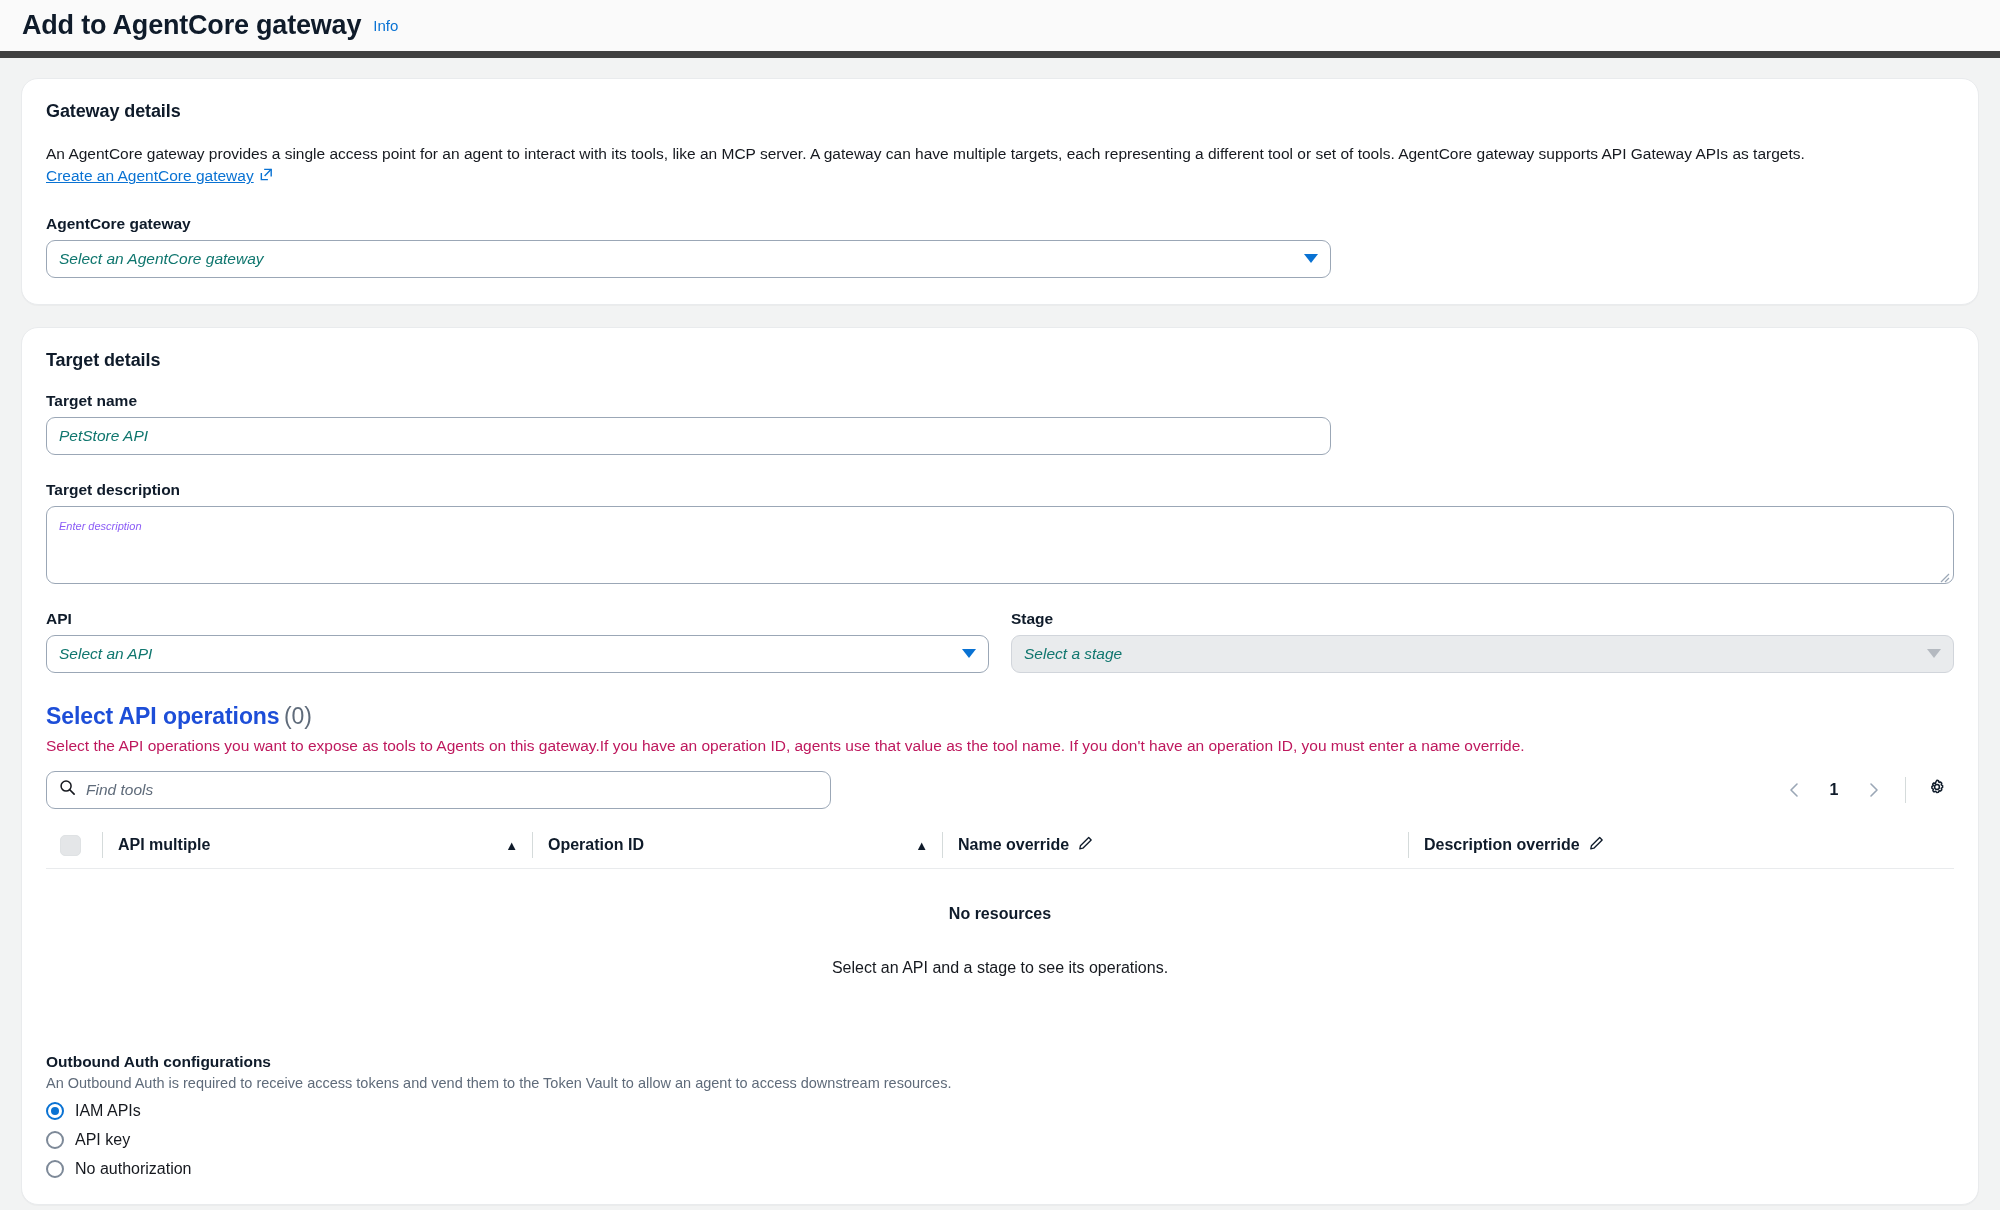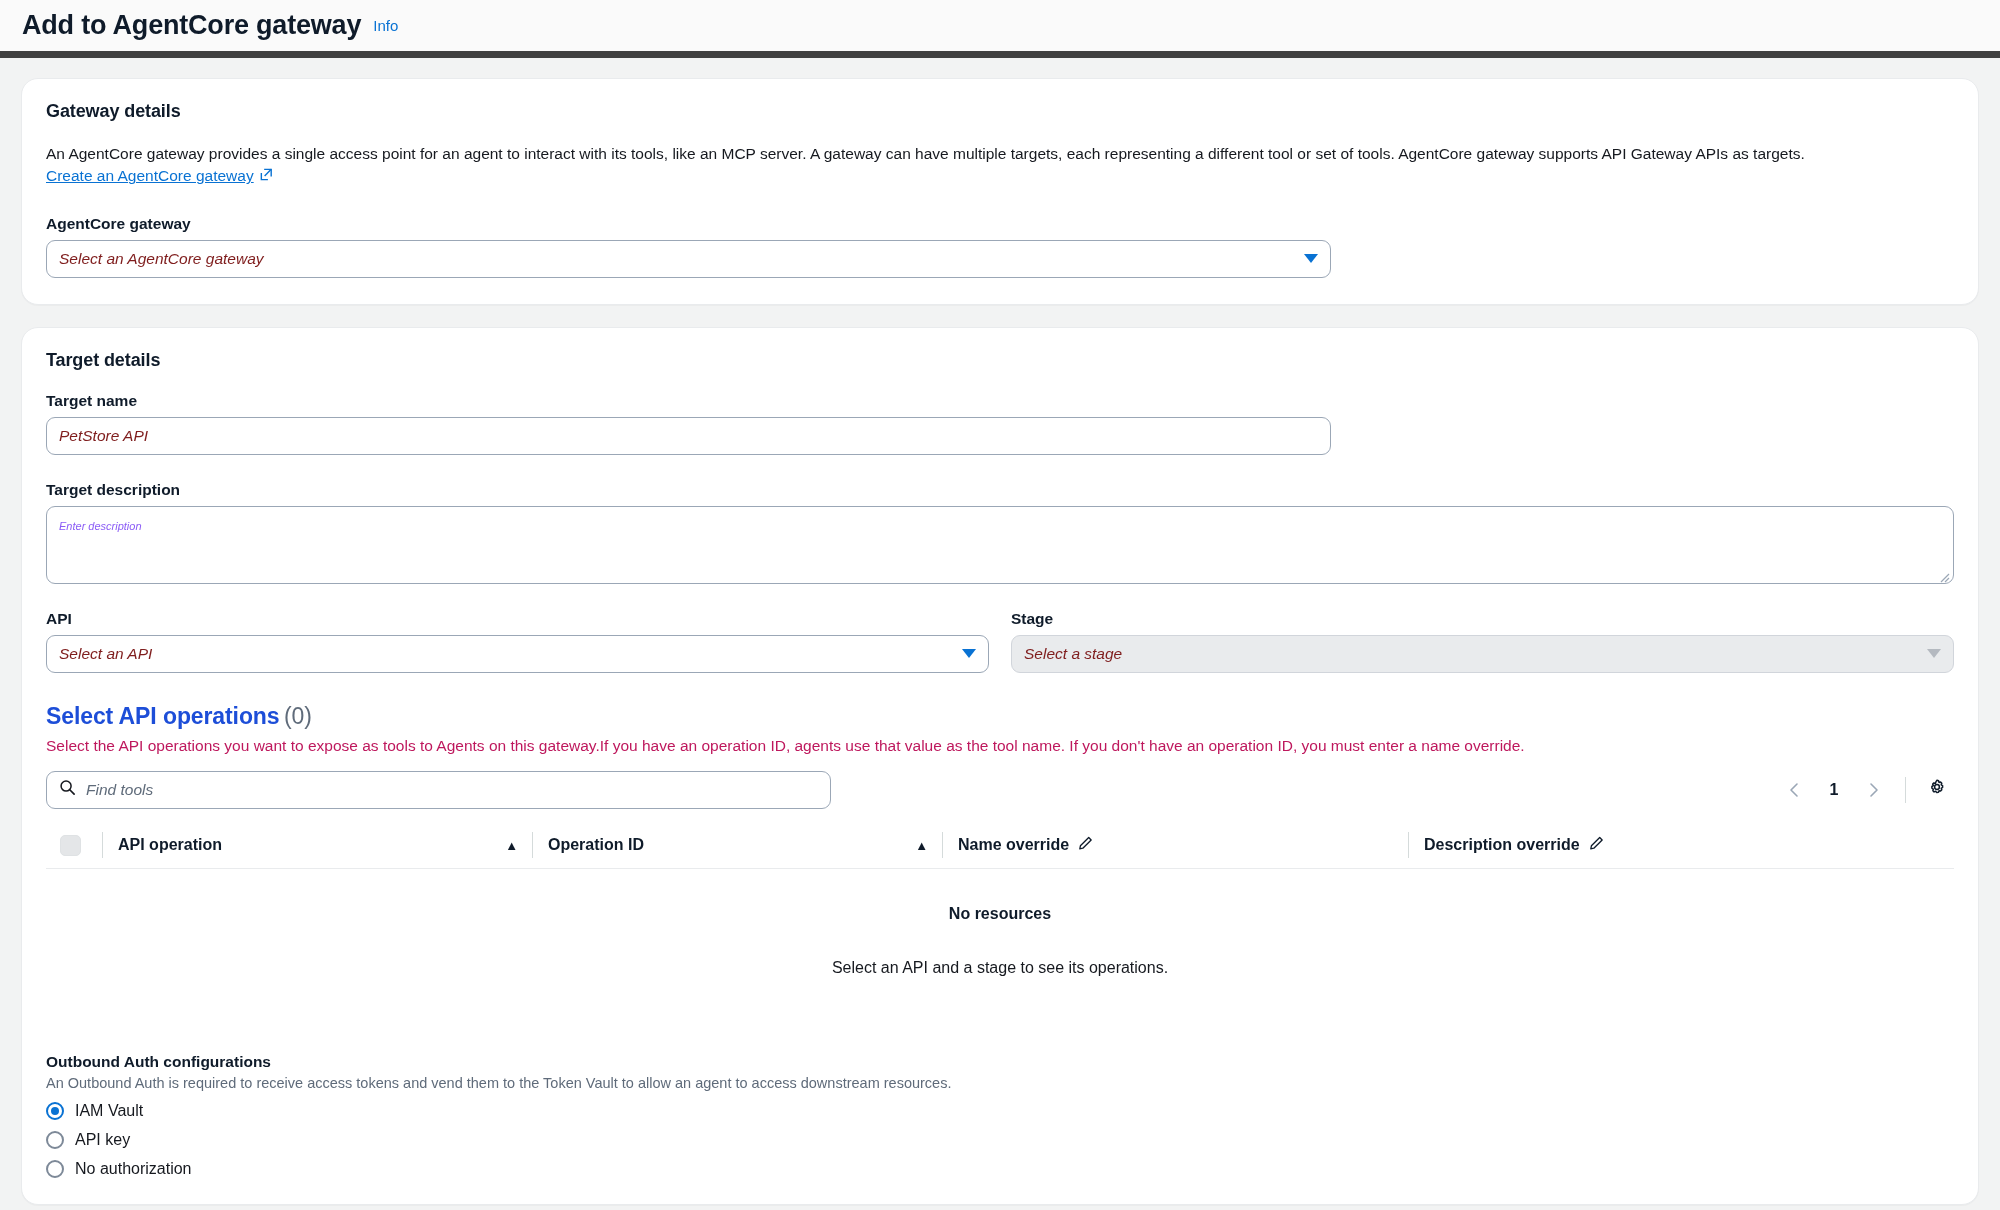--- a/index.html
+++ b/index.html
@@ -84,21 +84,21 @@
     height: 38px;
     border: 1px solid #9ba7b6;
     border-radius: 9px;
     background: #fff;
     display: flex;
     align-items: center;
     padding: 0 12px;
     font-size: 15.5px;
   }
   .control .ph {
-    color: #7f1d1d;
+    color: #0f766e;
     font-style: italic;
     font-size: 15.5px;
   }
   .select { justify-content: space-between; cursor: pointer; }
   .select.disabled {
     background: #e9ebed;
     border-color: #d1d5db;
     cursor: default;
   }
   .caret {
@@ -408,21 +408,21 @@
         </div>
       </div>
 
       <div class="tbl">
         <div class="tbl-head">
           <div class="th th-check">
             <span class="chk"></span>
           </div>
           <div class="th th-op">
             <span class="divider"></span>
-            <span>API operation</span>
+            <span>API multiple</span>
             <span class="sort-arrow">▲</span>
           </div>
           <div class="th th-opid">
             <span class="divider"></span>
             <span>Operation ID</span>
             <span class="sort-arrow">▲</span>
           </div>
           <div class="th th-name">
             <span class="divider"></span>
             <span>Name override</span>
@@ -448,21 +448,21 @@
           <div class="empty-sub">Select an API and a stage to see its operations.</div>
         </div>
       </div>
 
       <div class="auth-section">
         <div class="auth-title">Outbound Auth configurations</div>
         <div class="auth-desc">An Outbound Auth is required to receive access tokens and vend them to the Token Vault to allow an agent to access downstream resources.</div>
 
         <div class="radio-row">
           <span class="radio checked"></span>
-          <span class="radio-label">IAM Vault</span>
+          <span class="radio-label">IAM APIs</span>
         </div>
         <div class="radio-row">
           <span class="radio"></span>
           <span class="radio-label">API key</span>
         </div>
         <div class="radio-row">
           <span class="radio"></span>
           <span class="radio-label">No authorization</span>
         </div>
       </div>

